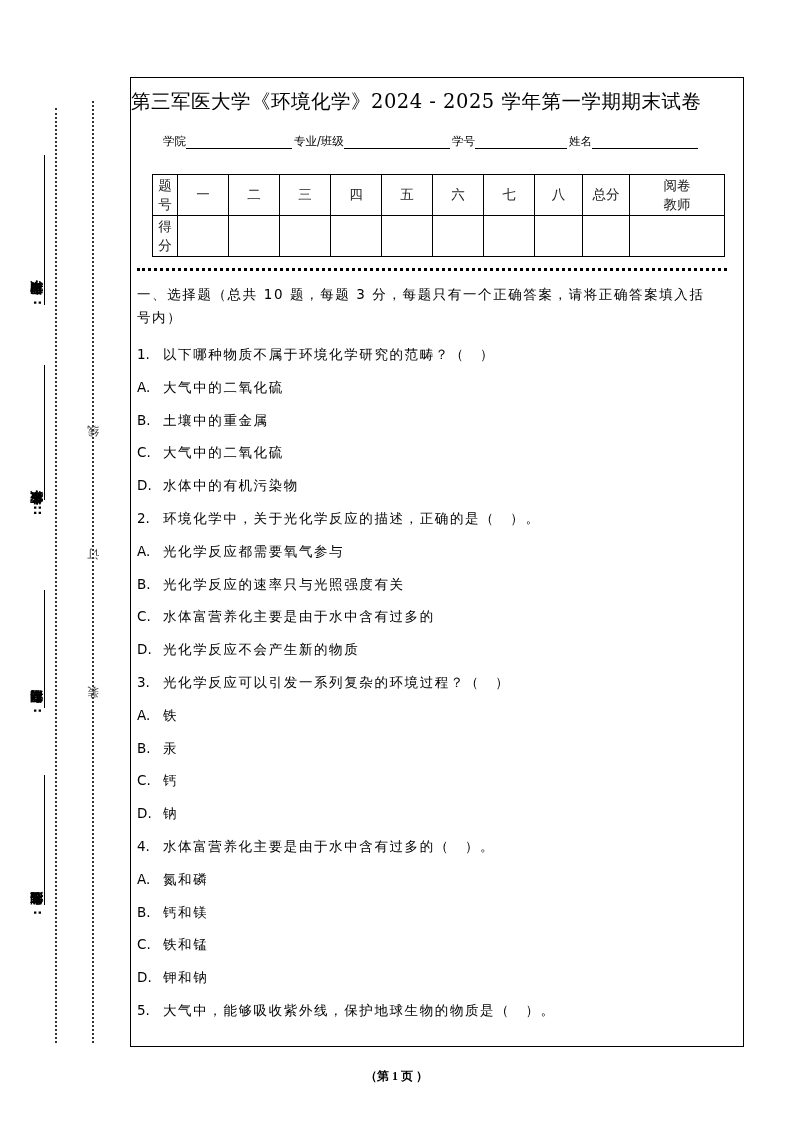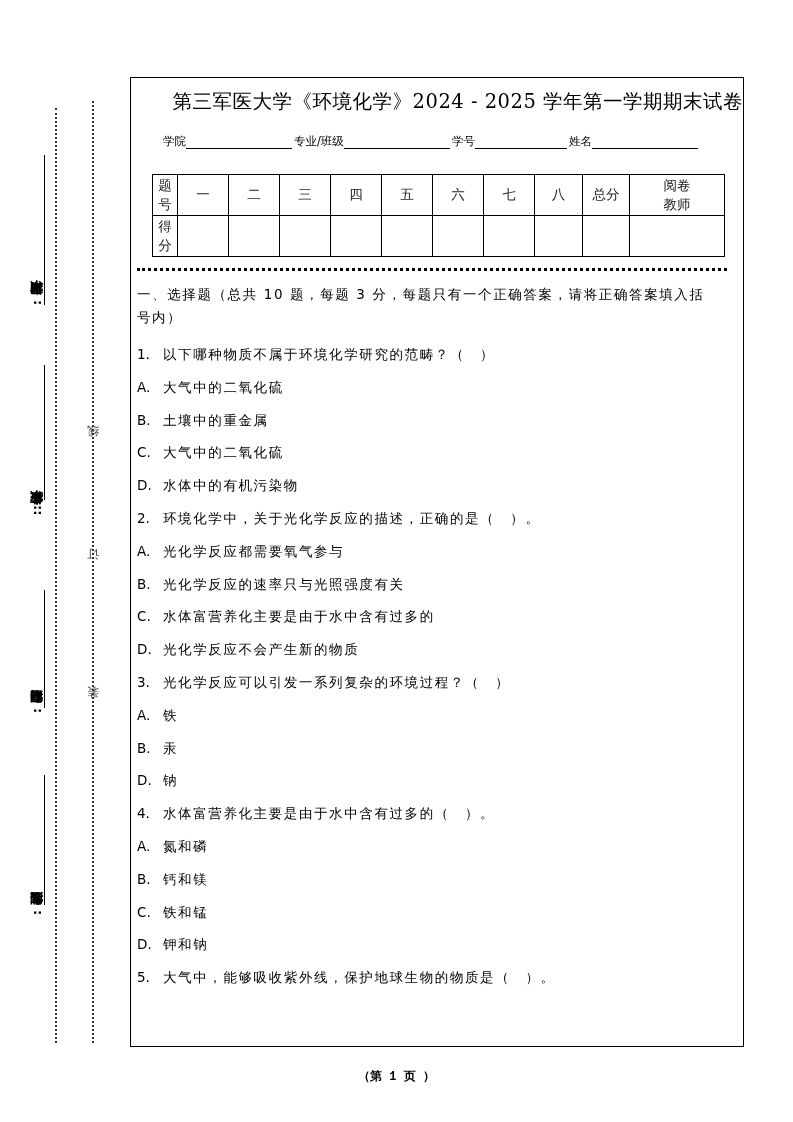--- a/index.html
+++ b/index.html
@@ -29,21 +29,21 @@
     text-align: center; line-height: 14px;
   }
   
   .frame {
     position: absolute; left: 130px; top: 77px;
     width: 614px; height: 970px;
     border: 1.5px solid #000; box-sizing: border-box;
   }
   .title {
     position: absolute; left: 0; top: 10px; width: 100%;
-    text-align: right; font-size: 19.5px; letter-spacing: 0.5px;
+    text-align: left; font-size: 19.5px; letter-spacing: 0.5px;
     font-family: "DejaVu Serif", "Liberation Serif", serif;
   }
   .info-row {
     position: absolute; left: 32px; top: 56px; font-size: 11.5px;
     display: flex; align-items: flex-end;
     font-family: "DejaVu Sans", "Liberation Sans", sans-serif;
   }
   .info-row .lbl { white-space: nowrap; }
   .info-row .blank { border-bottom: 1px solid #000; height: 13px; display: inline-block; margin-right: 2px; }
   table.score {
@@ -64,21 +64,21 @@
     position: absolute; left: 6px; right: 6px; top: 205px;
     font-family: "DejaVu Sans", "Liberation Sans", sans-serif;
     font-size: 13.5px; letter-spacing: 1.6px;
   }
   .section-title { line-height: 23px; margin-bottom: 9px; }
   .line { height: 32.8px; line-height: 32.8px; white-space: nowrap; }
   .line .num { display: inline-block; width: 26px; letter-spacing: 0; }
   .footer {
     position: absolute; top: 1068px; left: 0; width: 100%;
     text-align: center; font-weight: bold; font-size: 12px;
-    font-family: Liberation Mono, monospace;
+    font-family: Liberation Serif, serif;
   }
 </style>
 </head>
 <body>
 
 <div>
   <div class="margin-line-solid" style="top:155px;height:150px;"></div>
   <div class="margin-label" style="top:300px;">审核日期:</div>
   <div class="margin-line-solid" style="top:365px;height:135px;"></div>
   <div class="margin-label" style="top:505px;">审核人签名::</div>
@@ -164,20 +164,21 @@
 
     <div class="line"><span class="num">2.</span><span>环境化学中，关于光化学反应的描述，正确的是（　）。</span></div>
     <div class="line"><span class="num">A.</span><span>光化学反应都需要氧气参与</span></div>
     <div class="line"><span class="num">B.</span><span>光化学反应的速率只与光照强度有关</span></div>
     <div class="line"><span class="num">C.</span><span>水体富营养化主要是由于水中含有过多的</span></div>
     <div class="line"><span class="num">D.</span><span>光化学反应不会产生新的物质</span></div>
 
     <div class="line"><span class="num">3.</span><span>光化学反应可以引发一系列复杂的环境过程？（　）</span></div>
     <div class="line"><span class="num">A.</span><span>铁</span></div>
     <div class="line"><span class="num">B.</span><span>汞</span></div>
+    <div class="line"><span class="num">C.</span><span>钙</span></div>
     <div class="line"><span class="num">D.</span><span>钠</span></div>
 
     <div class="line"><span class="num">4.</span><span>水体富营养化主要是由于水中含有过多的（　）。</span></div>
     <div class="line"><span class="num">A.</span><span>氮和磷</span></div>
     <div class="line"><span class="num">B.</span><span>钙和镁</span></div>
     <div class="line"><span class="num">C.</span><span>铁和锰</span></div>
     <div class="line"><span class="num">D.</span><span>钾和钠</span></div>
 
     <div class="line"><span class="num">5.</span><span>大气中，能够吸收紫外线，保护地球生物的物质是（　）。</span></div>
   </div>

